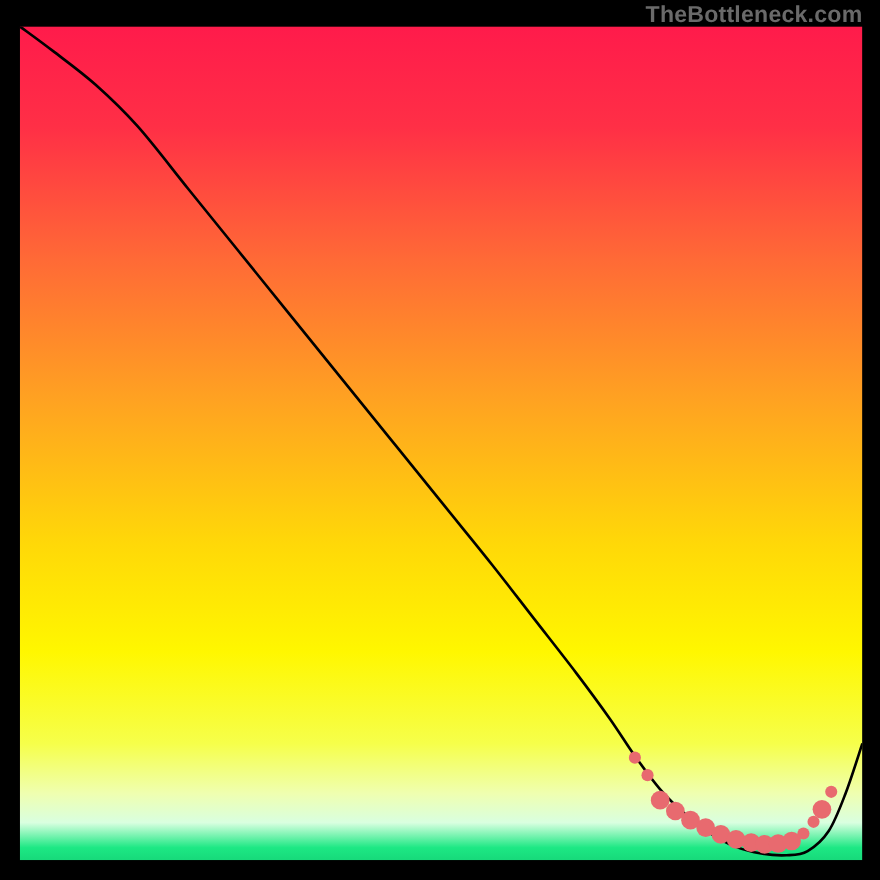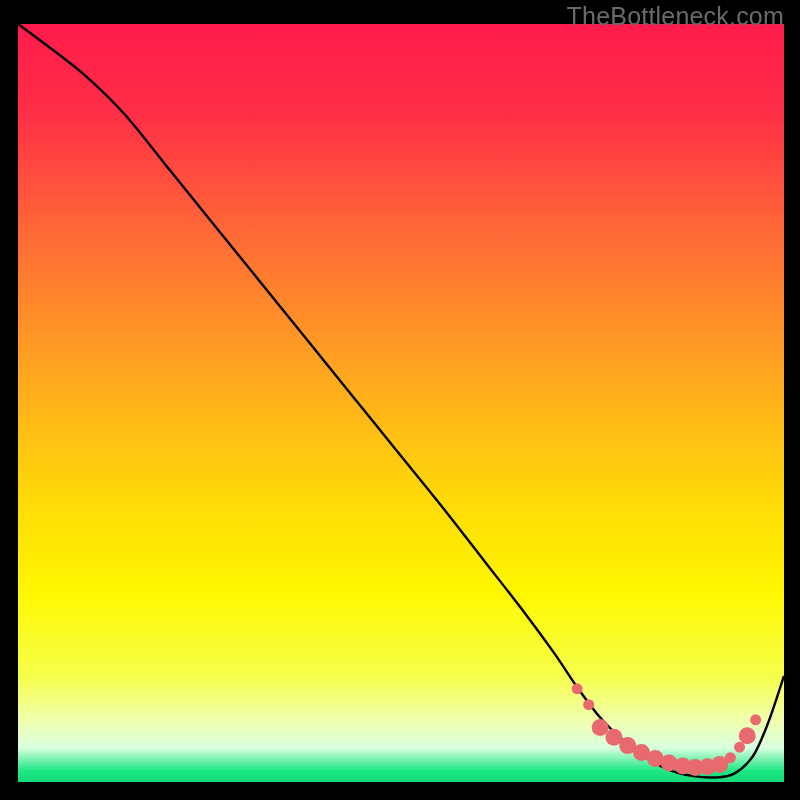--- a/index.html
+++ b/index.html
@@ -16,22 +16,22 @@
     box-sizing: border-box;
   }
   .gradient-bg {
     position: absolute;
     width: 100%;
     height: 100%;
   }
   .watermark {
     position: absolute;
     color: #6a6a6a;
-    font-size: 25px;
-    font-weight: 400;
+    font-size: 21px;
+    font-weight: 700;
     letter-spacing: 0.2px;
   }
   svg.overlay {
     position: absolute;
     left: 0;
     top: 0;
   }
 </style>
 </head>
 <body>

